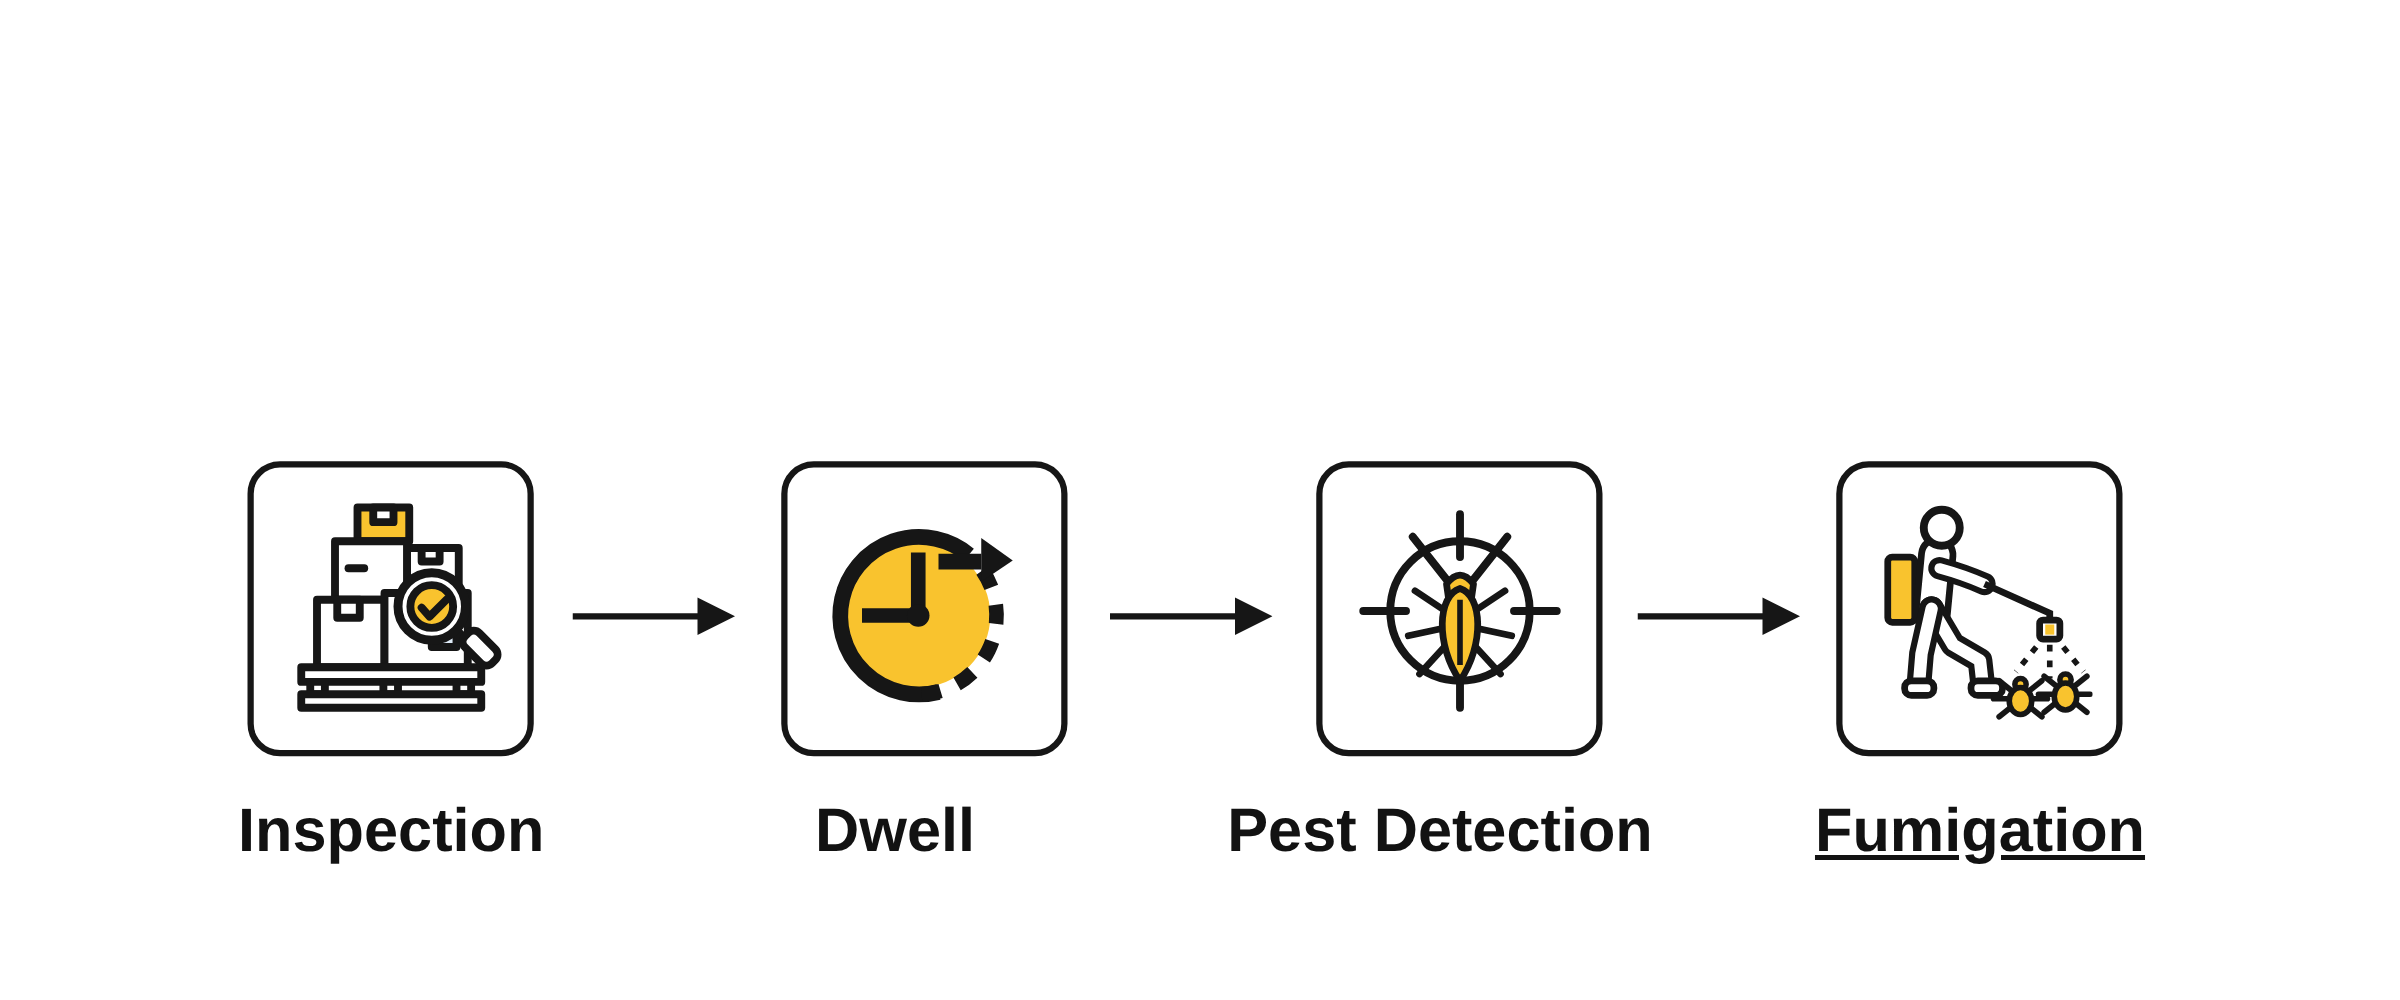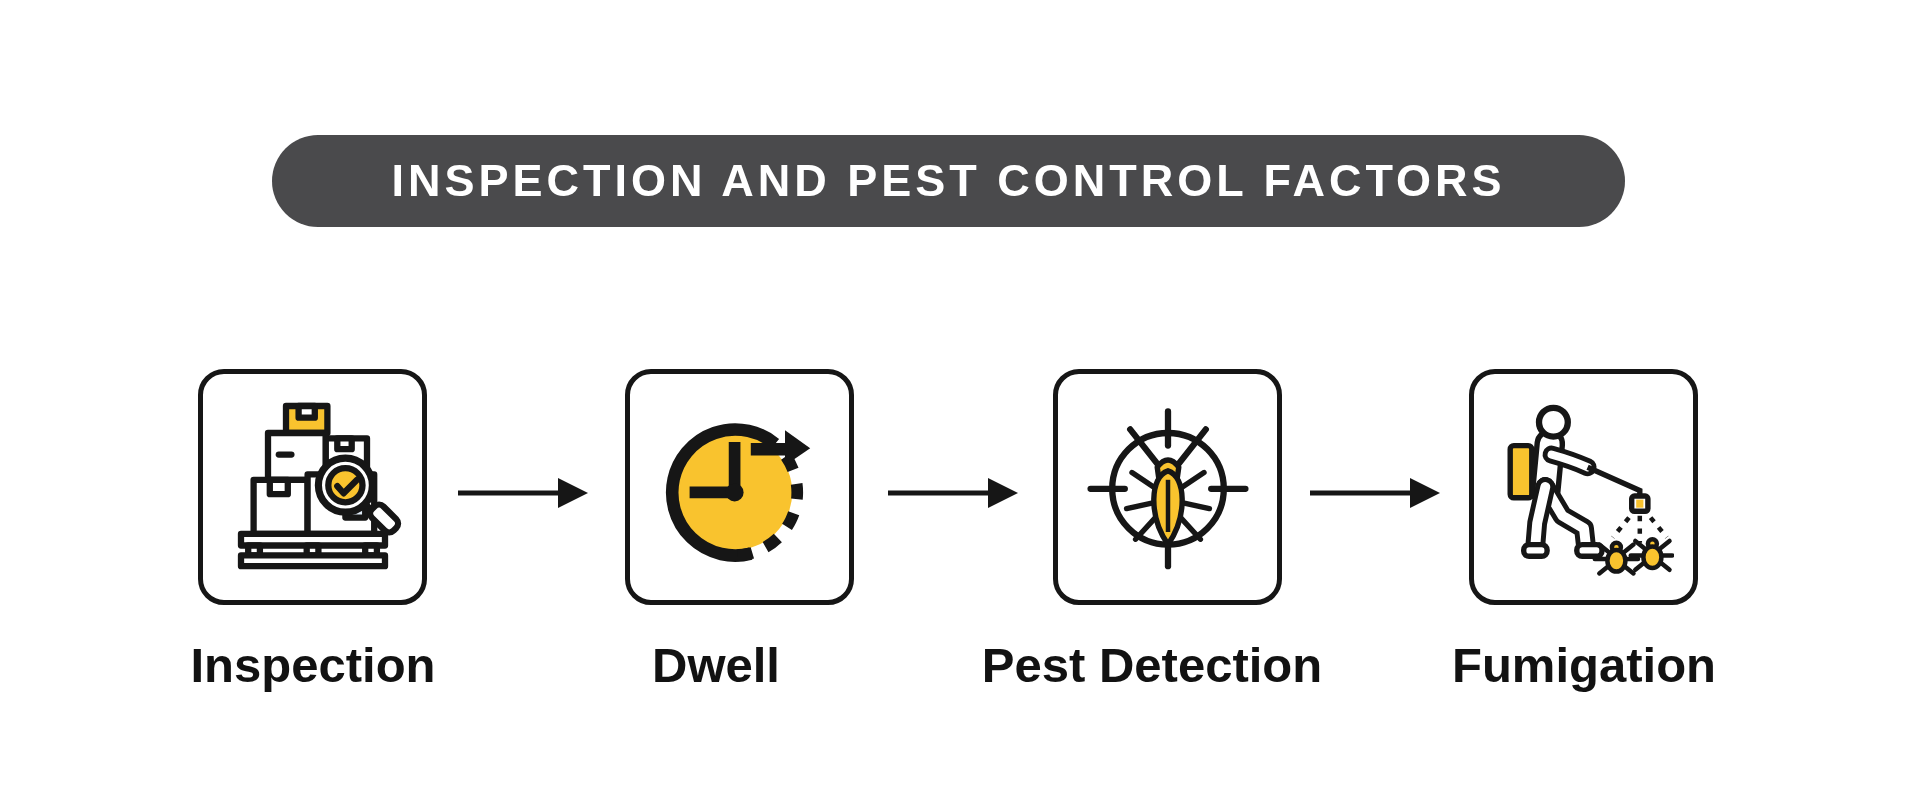--- a/index.html
+++ b/index.html
@@ -25,32 +25,29 @@
     box-sizing:border-box;border:5px solid #161616;border-radius:26px;
     background:#ffffff;display:flex;align-items:center;justify-content:center;
   }
   .step-box svg{width:180px;height:180px;}
   #box-1{left:198px;} #box-2{left:625px;} #box-3{left:1053px;} #box-4{left:1469px;}
   .step-label{
     position:absolute;top:634px;width:420px;height:62px;
     display:flex;align-items:center;justify-content:center;
     font-size:49px;font-weight:bold;color:#121212;white-space:nowrap;
   }
-  #label-1{left:103px;text-align:center;} #label-2{left:506px;text-align:center;} #label-3{left:942px;} #label-4{left:1374px;}
+  #label-1{left:103px;text-align:center;} #label-2{left:506px;text-align:center;} #label-3{left:942px;} #label-4{left:1374px;text-decoration:underline;}
   .flow-arrow{position:absolute;top:476px;width:130px;height:34px;}
   #arrow-1{left:458px;} #arrow-2{left:888px;} #arrow-3{left:1310px;}
 </style>
 </head>
 <body>
 
 <div class="canvas">
 
-  <div class="banner">
-    <span class="title">INSPECTION AND PEST CONTROL FACTORS</span>
-  </div>
 
   <div class="step-box" id="box-1">
     <svg viewBox="0 0 200 200">
       <g stroke="#161616" stroke-width="7" fill="#ffffff" stroke-linejoin="round" stroke-linecap="round">
         <rect x="70" y="10" width="46" height="30" fill="#F9C32E"></rect>
         <rect x="84" y="10" width="18" height="13" fill="#ffffff"></rect>
         <rect x="114" y="46" width="46" height="46"></rect>
         <rect x="127" y="46" width="16" height="12"></rect>
         <rect x="50" y="40" width="64" height="52"></rect>
         <line x1="62" y1="64" x2="76" y2="64"></line>

